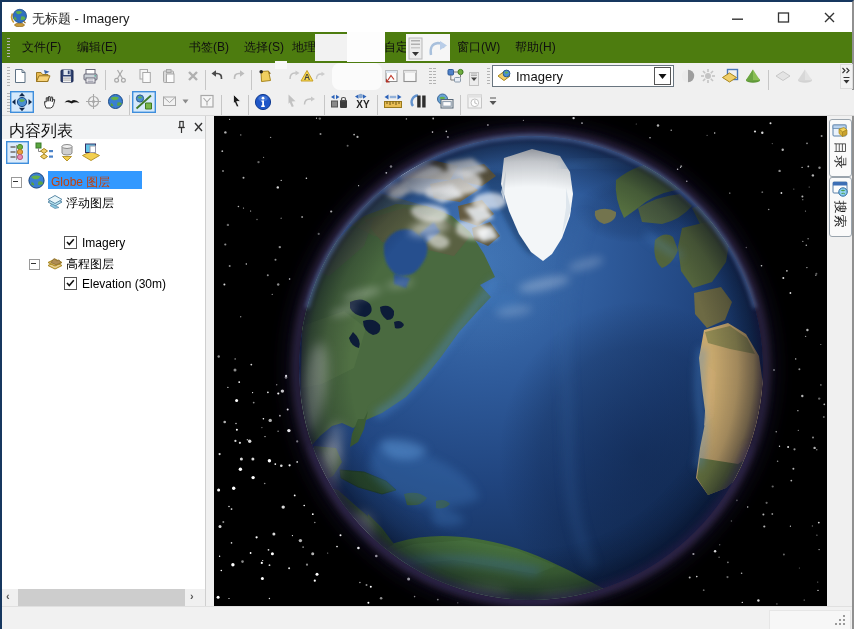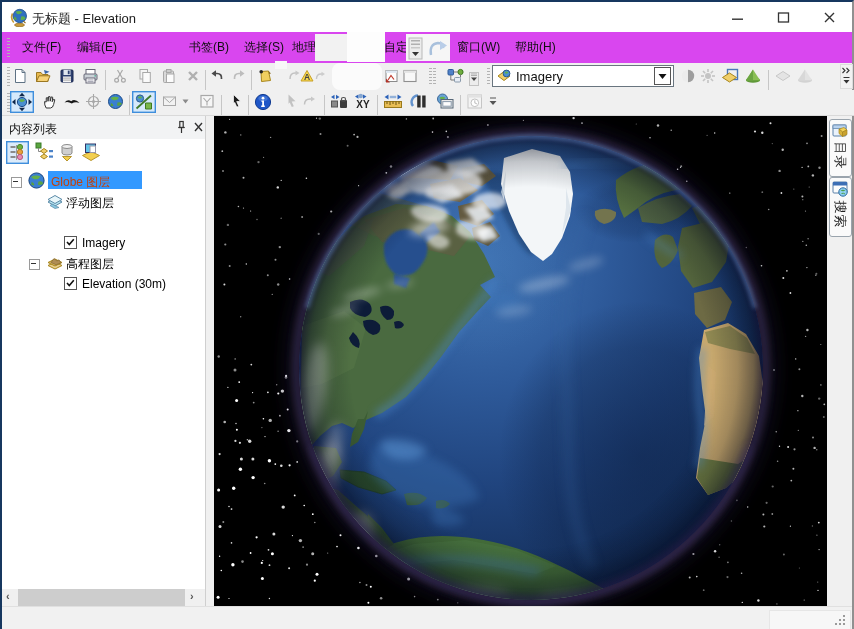--- a/index.html
+++ b/index.html
@@ -9,28 +9,28 @@
        border-right:2px solid #909090;box-sizing:border-box;}
   .abs{position:absolute;}
   .sep{position:absolute;width:1px;background:#c6c6c6;}
   .grip{position:absolute;width:3px;background-image:repeating-linear-gradient(to bottom,#b3b3b3 0 1px,transparent 1px 3px);}
   svg.ic{position:absolute;}
   .menuitem{position:absolute;top:0;height:100%;display:flex;align-items:center;font-size:12px;color:#101010;}
   
   #titlebar{position:absolute;left:0;top:0;width:850px;height:30px;background:#ffffff;}
   #title-text{position:absolute;left:30px;top:8px;font-size:13px;color:#1c1c1c;}
   
-  #menubar{position:absolute;left:0;top:30px;width:850px;height:31px;background:#d946ef;}
+  #menubar{position:absolute;left:0;top:30px;width:850px;height:31px;background:#4d7c0f;}
   
   #tb1{position:absolute;left:0;top:61px;width:850px;height:27px;background:#f0f0f0;}
   #tb2{position:absolute;left:0;top:88px;width:850px;height:25px;background:#f0f0f0;border-bottom:1px solid #d9d9d9;padding-left:44px;}
   
   #panel{position:absolute;left:0;top:114px;width:203px;height:490px;background:#ffffff;border-right:1px solid #cfcfcf;}
   #panel-hdr{position:absolute;left:0;top:0;width:203px;height:23px;background:#f2f3f4;}
-  #panel-hdr .t{position:absolute;left:7px;top:5px;font-size:12px;color:#111;}
+  #panel-hdr .t{position:absolute;left:7px;top:5px;font-size:16px;color:#111;}
   #panel-tools{position:absolute;left:0;top:23px;width:203px;height:28px;background:#fff;}
   .trow{position:absolute;left:0;width:203px;height:20px;font-size:12px;color:#000;}
   .trow .lbl{position:absolute;top:3px;}
   .expbox{position:absolute;width:9px;height:9px;background:#fff;border:1px solid #9a9a9a;}
   .expbox::before{content:"";position:absolute;left:1px;top:3px;width:5px;height:1px;background:#333;}
   .cb{position:absolute;width:11px;height:11px;background:#fff;border:1px solid #555;}
   .cb svg{position:absolute;left:0px;top:0px;}
   #tree{position:absolute;left:0;top:53px;width:203px;height:420px;overflow:hidden;}
   #hscroll{position:absolute;left:0;top:473px;width:203px;height:17px;background:#f0f0f0;}
   #hs-thumb{position:absolute;left:16px;top:0px;width:167px;height:17px;background:#cdcdcd;}
@@ -53,21 +53,21 @@
   <div id="titlebar">
     <svg class="ic" style="left:8px;top:6px" width="19" height="19" viewBox="0 0 19 19">
       <ellipse cx="9.5" cy="17" rx="5" ry="1.7" fill="#c79b3b" stroke="#8f6a1e" stroke-width="0.7"></ellipse>
       <path d="M3.8 14.5 A8 8 0 0 1 2.6 5.5" stroke="#c79b3b" stroke-width="1.7" fill="none"></path>
       <circle cx="9.8" cy="8" r="6.7" fill="#2f6fc1" stroke="#1b4a86" stroke-width="0.8"></circle>
       <path d="M5.5 3.8 Q9.5 2.2 12.3 4.2 Q10.3 6.6 7.3 6.1 Z" fill="#5fae4e"></path>
       <path d="M11.2 8.5 Q14.6 7.6 15.6 10.4 Q13.2 12.9 10.6 11.4 Z" fill="#5fae4e"></path>
       <path d="M4.4 8.5 Q6.4 9 6.9 11.4 Q5.4 12.4 3.9 11.2 Z" fill="#57a348"></path>
       <path d="M13.5 13.2 L15.5 15.2" stroke="#8f6a1e" stroke-width="1.2"></path>
     </svg>
-    <div id="title-text">无标题 - Elevation</div>
+    <div id="title-text">无标题 - Imagery</div>
 
     <svg class="ic" style="left:723px;top:0px" width="120" height="30" viewBox="0 0 120 30">
       <rect x="7" y="16.5" width="11" height="1.4" fill="#333"></rect>
       <rect x="53.5" y="11" width="10" height="9" fill="none" stroke="#333" stroke-width="1.3"></rect>
       <path d="M100 11 L109 20 M109 11 L100 20" stroke="#333" stroke-width="1.4"></path>
     </svg>
   </div>
 
   <div id="menubar">
     <div class="grip" style="left:5px;top:6px;height:19px;"></div>

